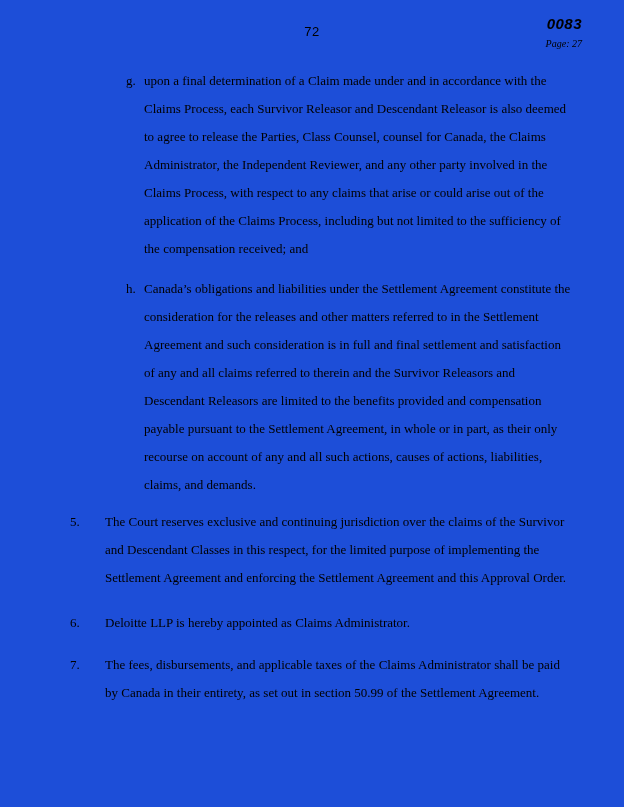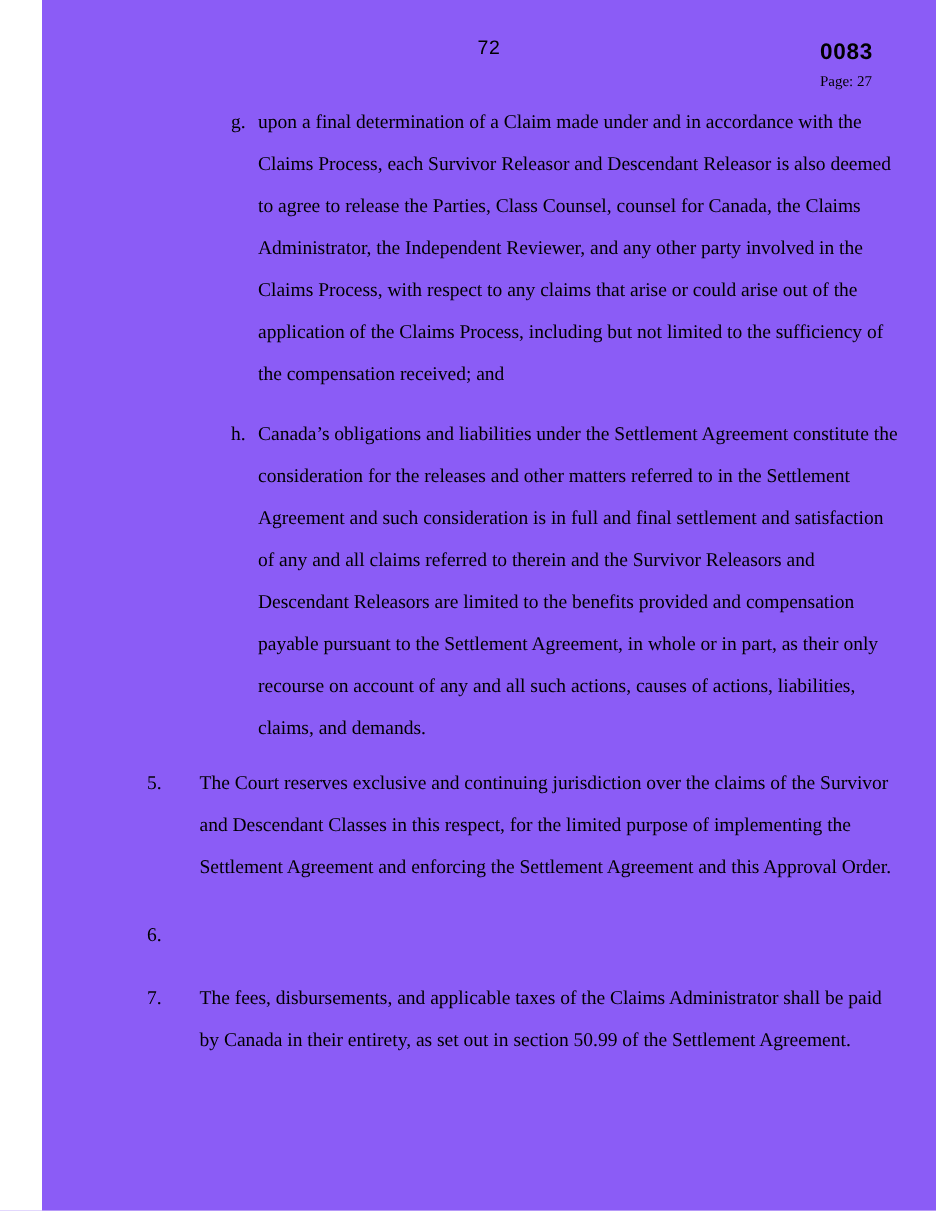--- a/index.html
+++ b/index.html
@@ -12,41 +12,42 @@
     height: 807px;
     position: relative;
     overflow: hidden;
     color: #000000;
     font-family: "Liberation Serif", "DejaVu Serif", serif;
     font-size: 13px;
   }
   .page {
     position: absolute;
     inset: 0;
-    background: #8b5cf6;
-    margin-left: 28px;
+    background: #1d4ed8;
   }
   
   .header {
     position: absolute;
     top: 0; left: 0; right: 0;
     height: 60px;
   }
   .page-number {
     position: absolute;
     top: 24px; left: 0; right: 0;
     text-align: center;
     font-family: "Liberation Sans", "DejaVu Sans", sans-serif;
     font-size: 13px;
     letter-spacing: 0.5px;
   }
   .stamp {
     position: absolute;
-    top: 26px;
+    top: 15px;
     right: 42px;
+    text-align: right;
+    font-style: italic;
   }
   .stamp-number {
     font-family: "Liberation Sans", "DejaVu Sans", sans-serif;
     font-weight: 700;
     font-size: 15px;
     line-height: 18px;
     letter-spacing: 0.5px;
   }
   .stamp-page {
     font-family: "Liberation Serif", "DejaVu Serif", serif;
@@ -132,20 +133,21 @@
 
     <div class="para num p-5">
       <div class="marker">5.</div>
       <div class="ptext">The Court reserves exclusive and continuing jurisdiction over the claims of the Survivor
 and Descendant Classes in this respect, for the limited purpose of implementing the
 Settlement Agreement and enforcing the Settlement Agreement and this Approval Order.</div>
     </div>
 
     <div class="para num p-6">
       <div class="marker">6.</div>
+      <div class="ptext">Deloitte LLP is hereby appointed as Claims Administrator.</div>
     </div>
 
     <div class="para num p-7">
       <div class="marker">7.</div>
       <div class="ptext">The fees, disbursements, and applicable taxes of the Claims Administrator shall be paid
 by Canada in their entirety, as set out in section 50.99 of the Settlement Agreement.</div>
     </div>
 
   </div>
 </div>

